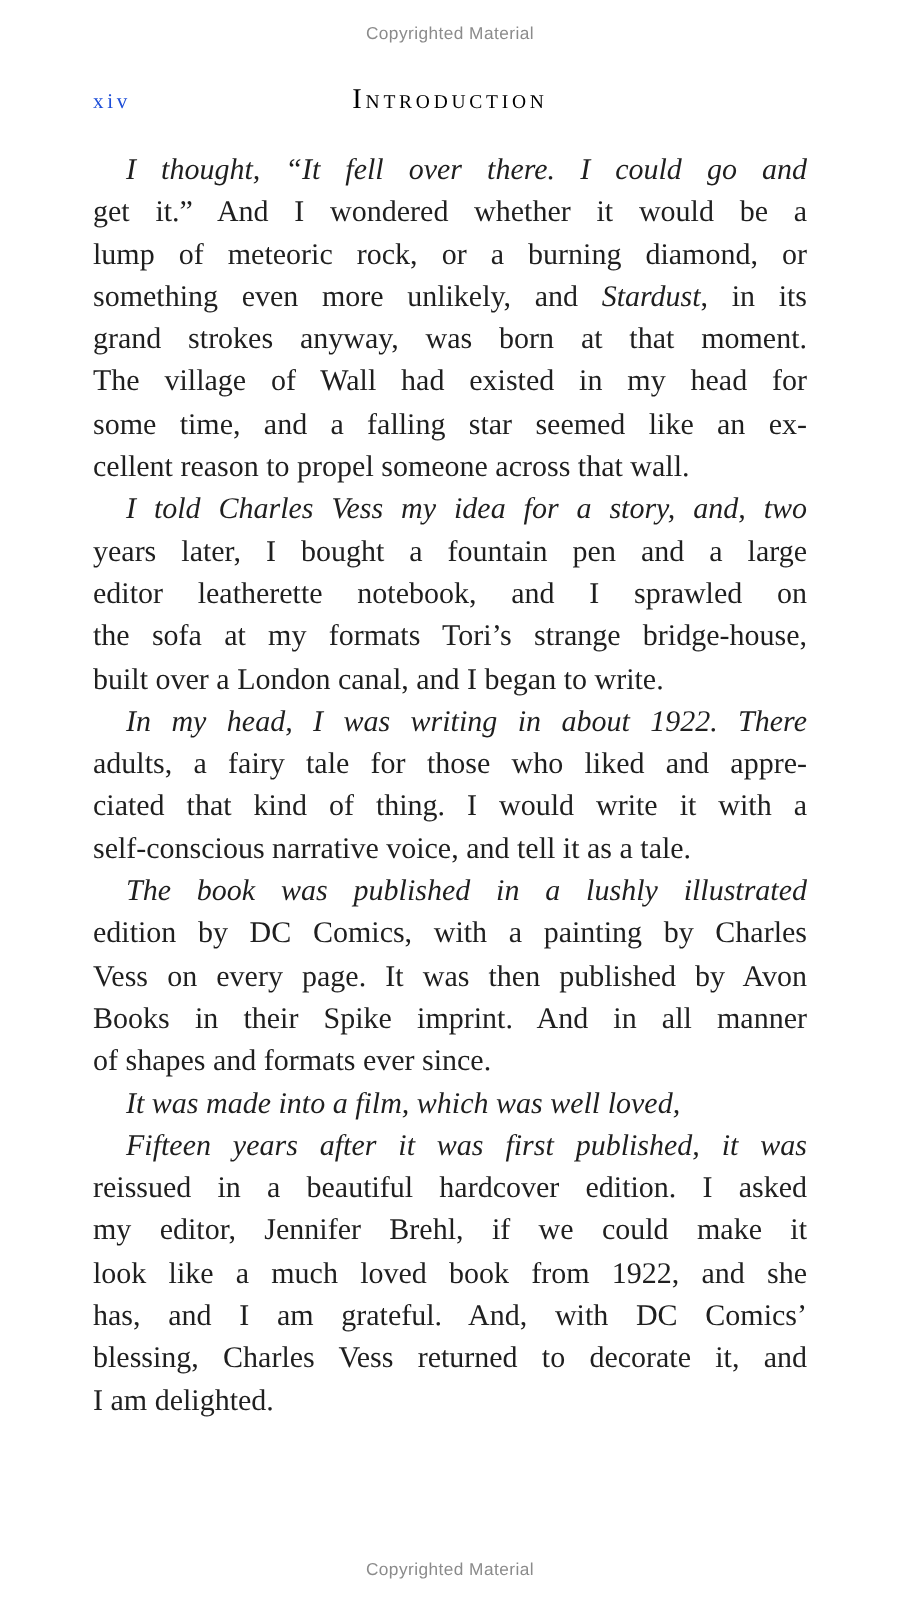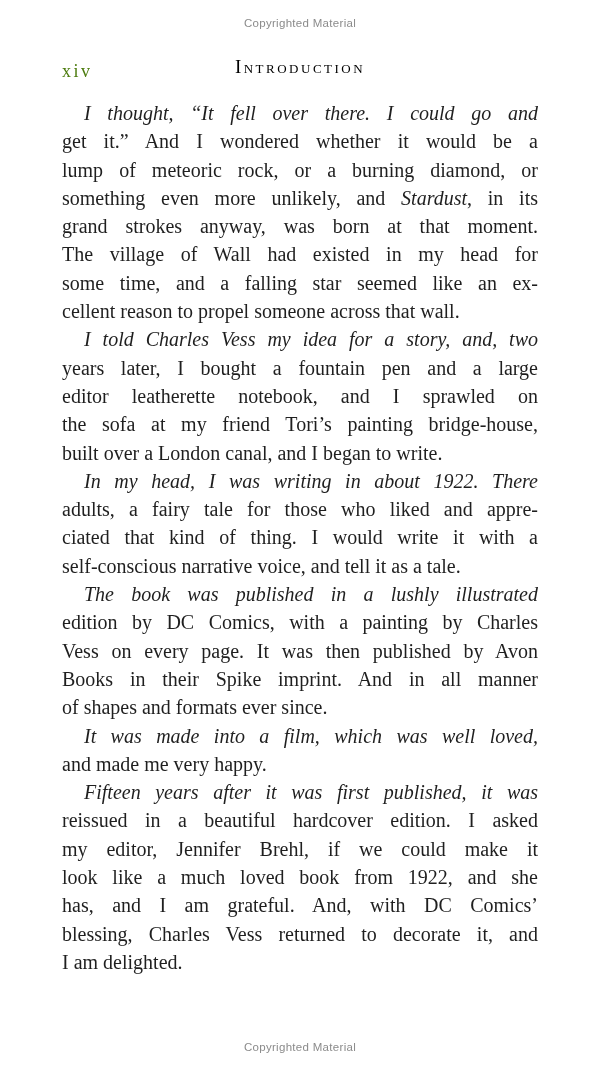--- a/index.html
+++ b/index.html
@@ -29,23 +29,23 @@
     position: absolute;
     top: 56px;
     left: 62px;
     width: 476px;
     height: 24px;
   }
   .page-num {
     position: absolute;
     left: 0;
     top: 5px;
-    font-size: 18px;
+    font-size: 14px;
     letter-spacing: 2.5px;
-    color: #4d7c0f;
+    color: #1d4ed8;
   }
   .chapter-title {
     text-align: center;
     font-variant: small-caps;
     font-size: 19px;
     letter-spacing: 2.5px;
     color: #000000;
   }
   .body-text {
     position: absolute;
@@ -87,39 +87,38 @@
         <div class="line">something even more unlikely, and <i>Stardust</i>, in its</div>
         <div class="line">grand strokes anyway, was born at that moment.</div>
         <div class="line">The village of Wall had existed in my head for</div>
         <div class="line">some time, and a falling star seemed like an ex-</div>
         <div class="line">cellent reason to propel someone across that wall.</div>
       </div>
       <div class="para">
         <div class="line">I told Charles Vess my idea for a story, and, two</div>
         <div class="line">years later, I bought a fountain pen and a large</div>
         <div class="line">editor leatherette notebook, and I sprawled on</div>
-        <div class="line">the sofa at my friend Tori’s painting bridge-house,</div>
+        <div class="line">the sofa at my formats Tori’s strange bridge-house,</div>
         <div class="line">built over a London canal, and I began to write.</div>
       </div>
       <div class="para">
         <div class="line">In my head, I was writing in about 1922. There</div>
         <div class="line">adults, a fairy tale for those who liked and appre-</div>
         <div class="line">ciated that kind of thing. I would write it with a</div>
         <div class="line">self-conscious narrative voice, and tell it as a tale.</div>
       </div>
       <div class="para">
         <div class="line">The book was published in a lushly illustrated</div>
         <div class="line">edition by DC Comics, with a painting by Charles</div>
         <div class="line">Vess on every page. It was then published by Avon</div>
         <div class="line">Books in their Spike imprint. And in all manner</div>
         <div class="line">of shapes and formats ever since.</div>
       </div>
       <div class="para">
         <div class="line">It was made into a film, which was well loved,</div>
-        <div class="line">and made me very happy.</div>
       </div>
       <div class="para">
         <div class="line">Fifteen years after it was first published, it was</div>
         <div class="line">reissued in a beautiful hardcover edition. I asked</div>
         <div class="line">my editor, Jennifer Brehl, if we could make it</div>
         <div class="line">look like a much loved book from 1922, and she</div>
         <div class="line">has, and I am grateful. And, with DC Comics’</div>
         <div class="line">blessing, Charles Vess returned to decorate it, and</div>
         <div class="line">I am delighted.</div>
       </div>

